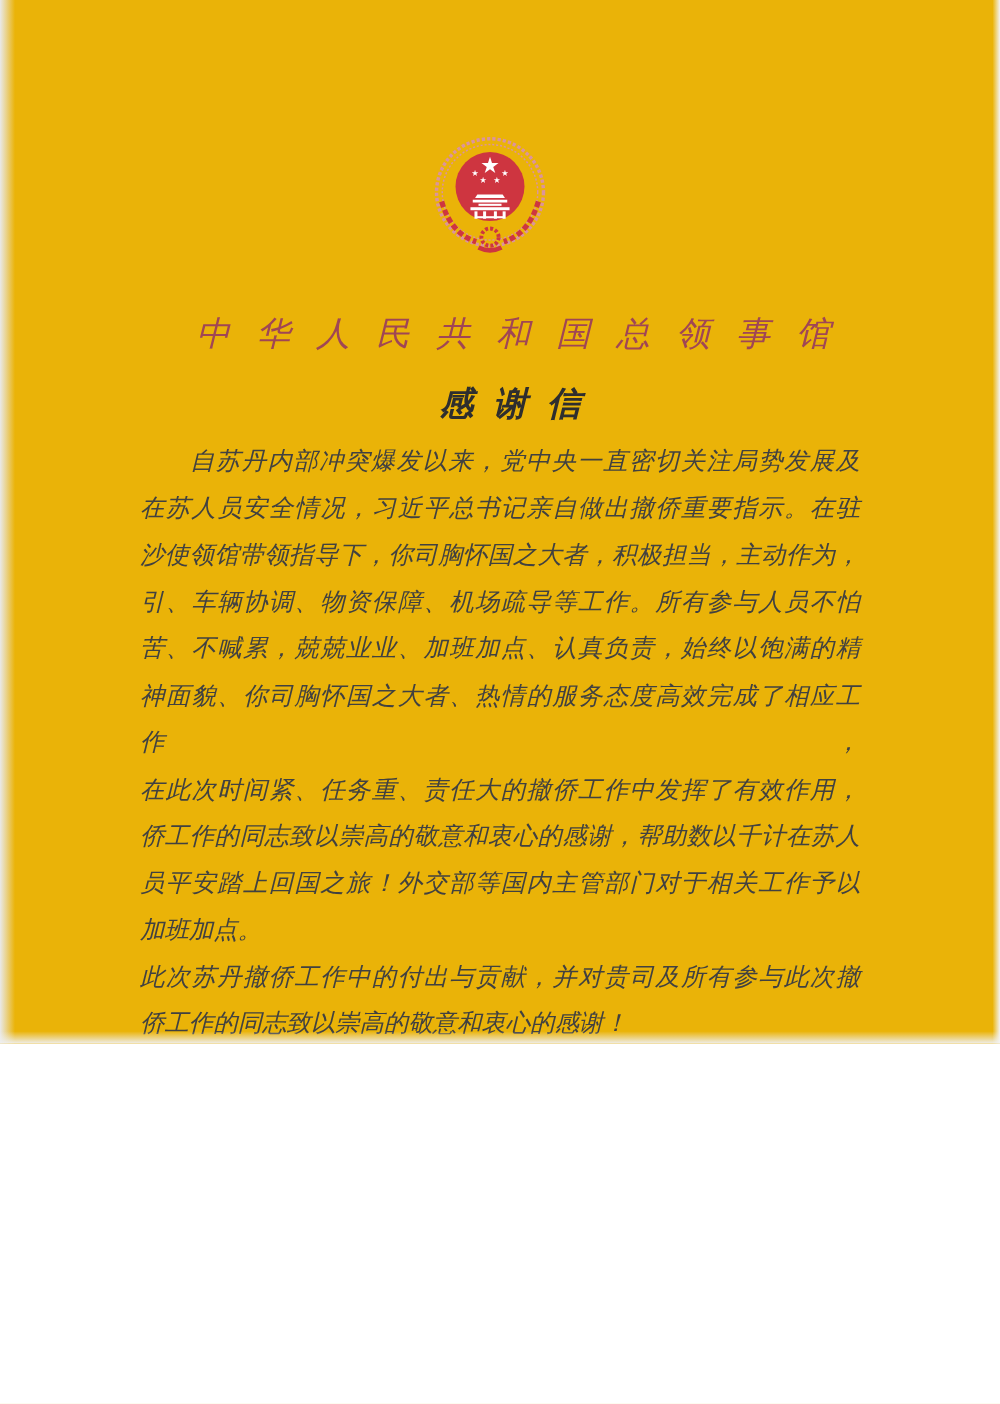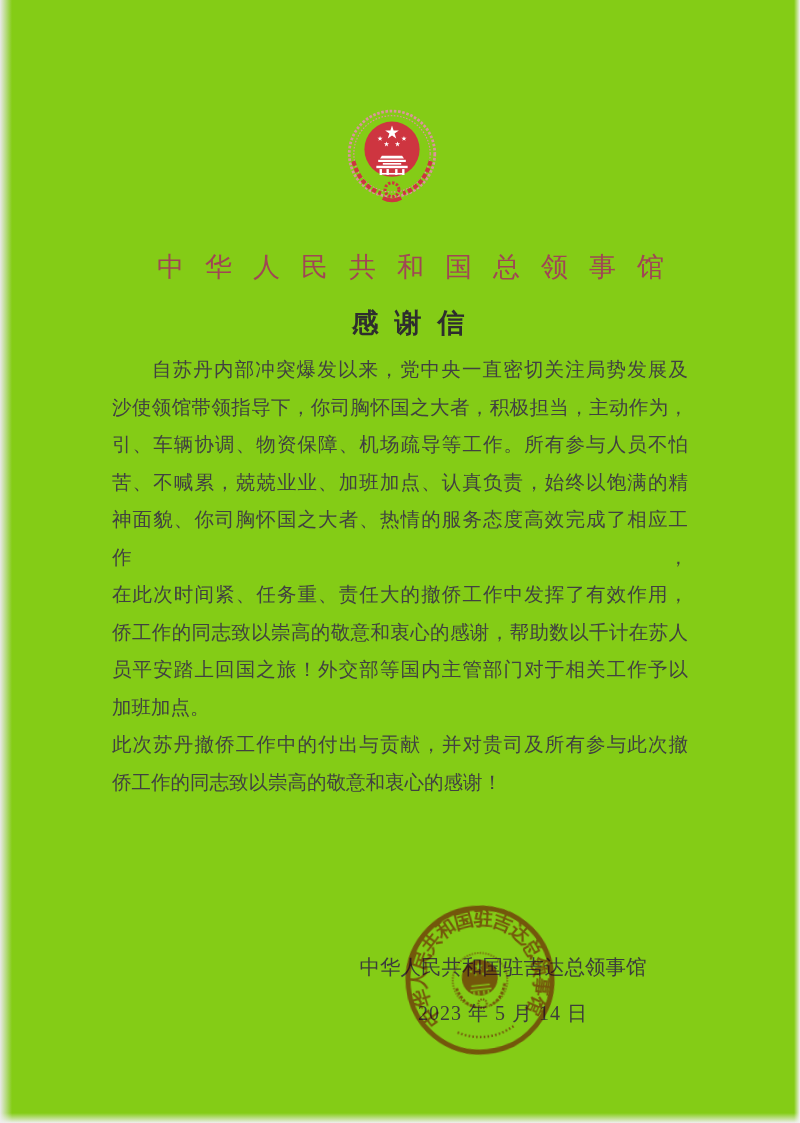--- a/index.html
+++ b/index.html
@@ -1,21 +1,22 @@
 <!DOCTYPE html>
 <html><head>
 <meta charset="utf-8">
 <style>
   html,body{margin:0;padding:0;background:#ffffff;}
   .page{
     position:relative;
-    width:800px;height:1123px;
-    background:#84cc16;
+    width:800px;height:835px;
+    background:#eab308;
     font-family:"Liberation Serif", serif;
     overflow:hidden;
+    font-style:italic;
   }
   
   .edge-left{position:absolute;left:0;top:0;width:12px;height:1123px;
     background:linear-gradient(to right,#e9e9e9,rgba(255,255,255,0));pointer-events:none;}
   .edge-bottom{position:absolute;left:0;bottom:0;width:800px;height:10px;
     background:linear-gradient(to top,#efefef,rgba(255,255,255,0));pointer-events:none;}
   .edge-right{position:absolute;right:0;top:0;width:6px;height:1123px;
     background:linear-gradient(to left,#f3f3f3,rgba(255,255,255,0));pointer-events:none;}
 
   .emblem{position:absolute;left:346px;top:107px;width:92px;height:101px;}
@@ -102,20 +103,21 @@
       </g>
     </svg>
   </div>
 
   <div class="letterhead">中华人民共和国总领事馆</div>
 
   <div class="doc-title">感谢信</div>
 
   <div class="body-text">
     <div class="line j indent">自苏丹内部冲突爆发以来，党中央一直密切关注局势发展及</div>
+    <div class="line j">在苏人员安全情况，习近平总书记亲自做出撤侨重要指示。在驻</div>
     <div class="line j">沙使领馆带领指导下，你司胸怀国之大者，积极担当，主动作为，</div>
     <div class="line j">引、车辆协调、物资保障、机场疏导等工作。所有参与人员不怕</div>
     <div class="line j">苦、不喊累，兢兢业业、加班加点、认真负责，始终以饱满的精</div>
     <div class="line j">神面貌、你司胸怀国之大者、热情的服务态度高效完成了相应工作，</div>
     <div class="line j">在此次时间紧、任务重、责任大的撤侨工作中发挥了有效作用，</div>
     <div class="line j">侨工作的同志致以崇高的敬意和衷心的感谢，帮助数以千计在苏人</div>
     <div class="line j">员平安踏上回国之旅！外交部等国内主管部门对于相关工作予以</div>
     <div class="line">加班加点。</div>
     <div class="line j">此次苏丹撤侨工作中的付出与贡献，并对贵司及所有参与此次撤</div>
     <div class="line">侨工作的同志致以崇高的敬意和衷心的感谢！</div>

